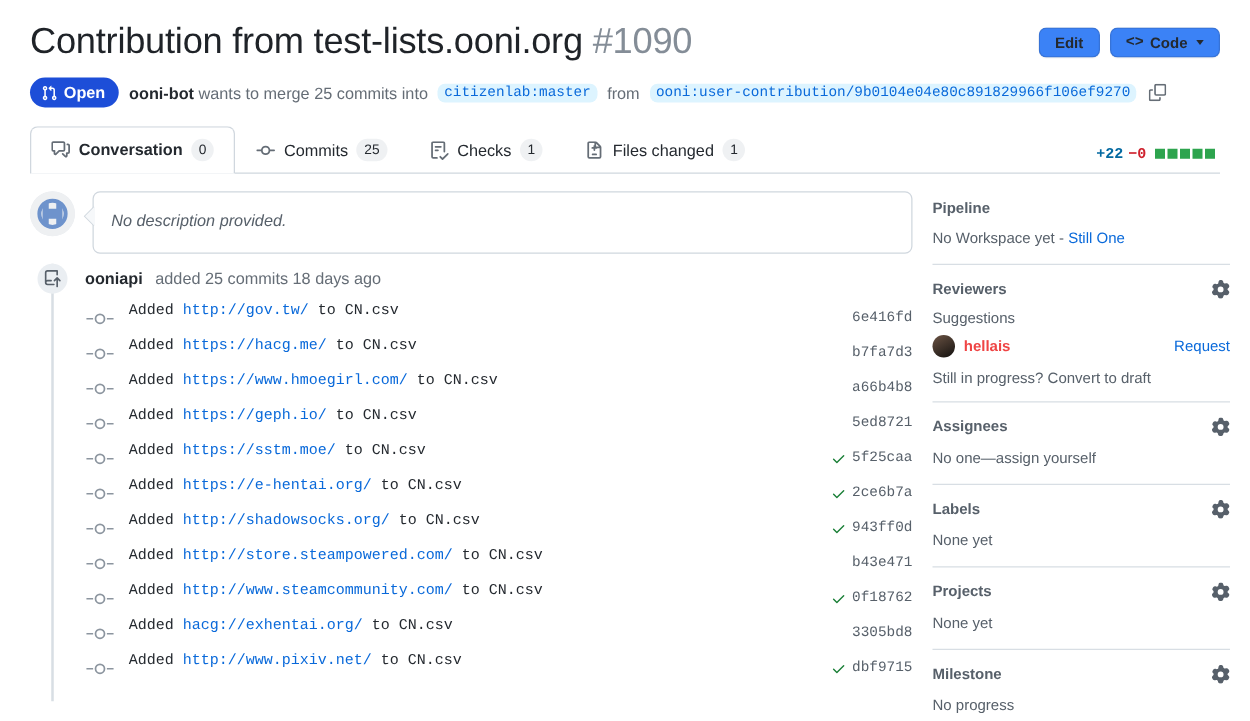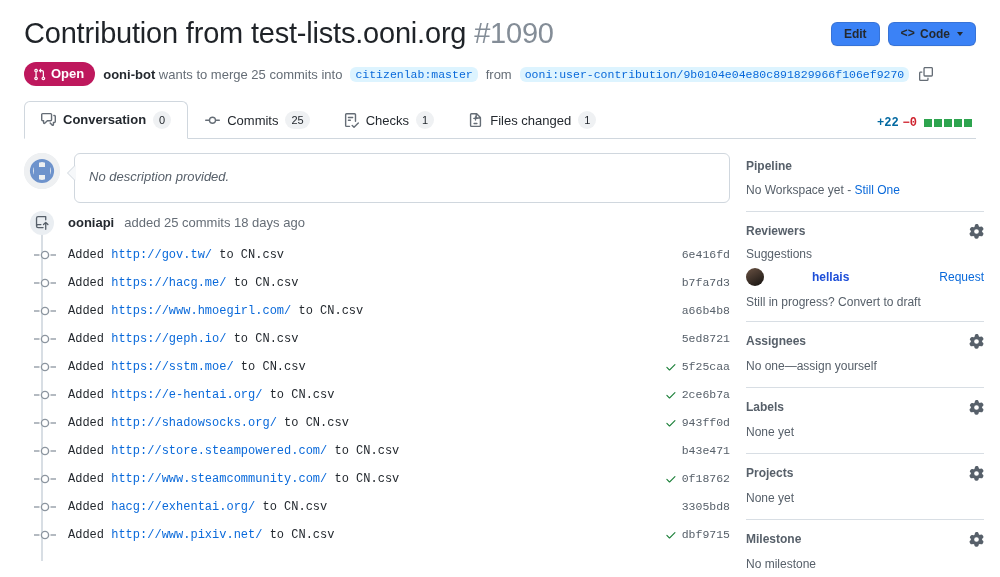--- a/index.html
+++ b/index.html
@@ -40,21 +40,21 @@
   }
   .code-glyph { font-family: "Liberation Mono", monospace; font-size: 12px; }
 
   
   .sub-row {
     display: flex; align-items: center; gap: 8px;
     margin-top: 12px; font-size: 13px; color: #656d76;
   }
   .state-badge {
     display: inline-flex; align-items: center; gap: 5px;
-    background: #be185d; color: #fff;
+    background: #1d4ed8; color: #fff;
     border-radius: 2em; padding: 4px 11px 4px 9px;
     font-size: 13px; font-weight: 600; line-height: 1.2;
   }
   .sub-text { color: #656d76; }
   .sub-text b { color: #24292f; font-weight: 600; }
   .branch-chip {
     background: #ddf4ff; color: #0969da;
     font-family: "Liberation Mono", monospace;
     font-size: 11.5px; padding: 1px 5px; border-radius: 6px;
     white-space: nowrap;
@@ -160,23 +160,24 @@
     margin-left: -44px; padding-left: 44px;
   }
   .tl-badge {
     position: absolute; left: 6px; top: 50%; transform: translateY(-50%);
     width: 24px; height: 24px; border-radius: 50%;
     background: #eaeef2; display: flex; align-items: center;
     justify-content: center; color: #57606a;
   }
   .tl-head b { color: #24292f; font-weight: 600; }
   .commit-row {
-    display: flex; align-items: center; position: relative;
+    display: flex; position: relative;
     height: 28px; font-size: 12px;
     font-family: "Liberation Mono", monospace;
+    margin-left: 35px;
   }
   .node {
     position: absolute; left: -34px; top: 50%;
     transform: translateY(-50%);
     display: flex; align-items: center; color: #8c959f;
   }
   .commit-msg { flex: 1; color: #24292f; white-space: nowrap; }
   .commit-msg a { color: #0969da; text-decoration: none; }
   .commit-right {
     display: flex; align-items: center; gap: 5px;
@@ -199,21 +200,21 @@
   .reviewer-row {
     display: flex; align-items: center; justify-content: space-between;
     margin-bottom: 9px;
   }
   .reviewer-left { display: flex; align-items: center; gap: 7px; }
   .mini-avatar {
     width: 18px; height: 18px; border-radius: 50%;
     background: linear-gradient(150deg,#6b5344 0%,#3b2f27 55%,#12100e 100%);
     flex: none;
   }
-  .reviewer-name { font-size: 12px; font-weight: 600; color: #1d4ed8; margin-left: 41px; }
+  .reviewer-name { font-size: 12px; font-weight: 600; color: #ef4444; }
   .req-link { font-size: 12px; color: #0969da; cursor: pointer; }
   .draft-note { font-size: 12px; color: #57606a; }
 </style>
 </head>
 <body>
 
 <div class="page">
 
   <div class="pr-header">
     <div class="title-row">
@@ -584,17 +585,17 @@
 
       <div class="side-sec">
         <div class="side-head">
           <span>Milestone</span>
           <span class="gear">
             <svg width="15" height="15" viewBox="0 0 16 16" fill="currentColor">
                 <path d="M8 0a8.2 8.2 0 0 1 .701.031C9.444.095 9.99.645 10.16 1.29l.288 1.107c.018.066.079.158.212.224.231.114.454.243.668.386.123.082.233.09.299.071l1.103-.303c.644-.176 1.392.021 1.82.63.27.385.506.792.704 1.218.315.675.111 1.422-.364 1.891L14.1 7.16c-.049.049-.097.146-.088.294.016.257.016.515 0 .772-.9.148.39.245.088.294l.79.781c.474.469.679 1.216.364 1.891a7.977 7.977 0 0 1-.704 1.217c-.428.61-1.176.807-1.82.63l-1.103-.302c-.066-.019-.176-.011-.299.071a4.909 4.909 0 0 1-.668.386c-.133.066-.194.158-.212.224l-.288 1.107c-.17.645-.716 1.195-1.459 1.259a8.006 8.006 0 0 1-1.402 0c-.743-.064-1.289-.614-1.459-1.259l-.289-1.107c-.017-.066-.078-.158-.211-.224a4.907 4.907 0 0 1-.668-.386c-.123-.082-.233-.09-.299-.071l-1.103.303c-.644.176-1.392-.021-1.82-.63a8.12 8.12 0 0 1-.704-1.218c-.315-.675-.111-1.422.363-1.891l.789-.781c.05-.049.098-.146.088-.294a6.214 6.214 0 0 1 0-.772c.01-.148-.038-.245-.088-.294l-.789-.781C.982 6.542.778 5.795 1.093 5.12a7.946 7.946 0 0 1 .704-1.217c.428-.61 1.176-.807 1.82-.63l1.103.302c.066.019.176.011.299-.071.214-.143.437-.272.668-.386.133-.066.194-.158.211-.224l.29-1.107C6.356.645 6.902.095 7.645.03 7.876.01 8.107 0 8.34 0ZM8 10.5a2.5 2.5 0 1 0 0-5 2.5 2.5 0 0 0 0 5Z"></path>
               </svg>
           </span>
         </div>
-        <div class="side-text">No milestone</div>
+        <div class="side-text">No progress</div>
       </div>
     </div>
   </div>
 </div>
 
 </body></html>

